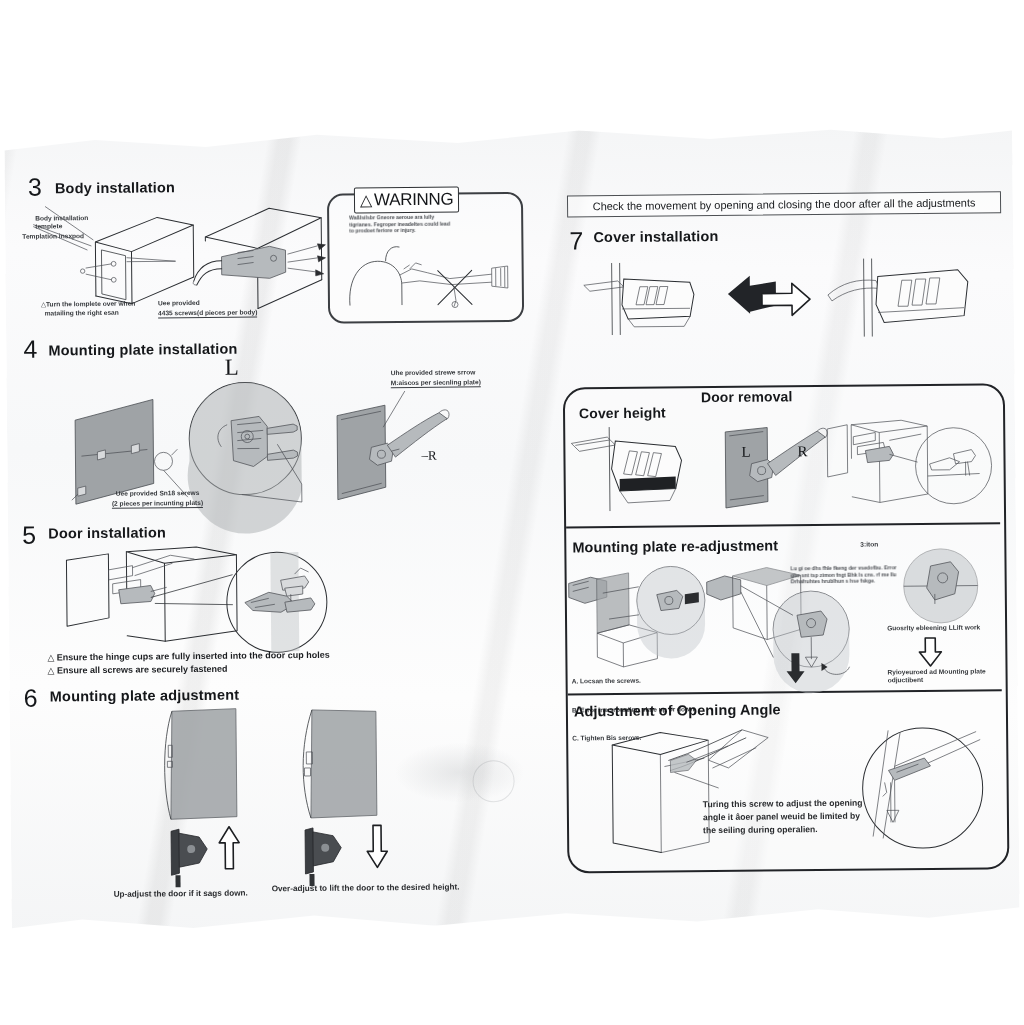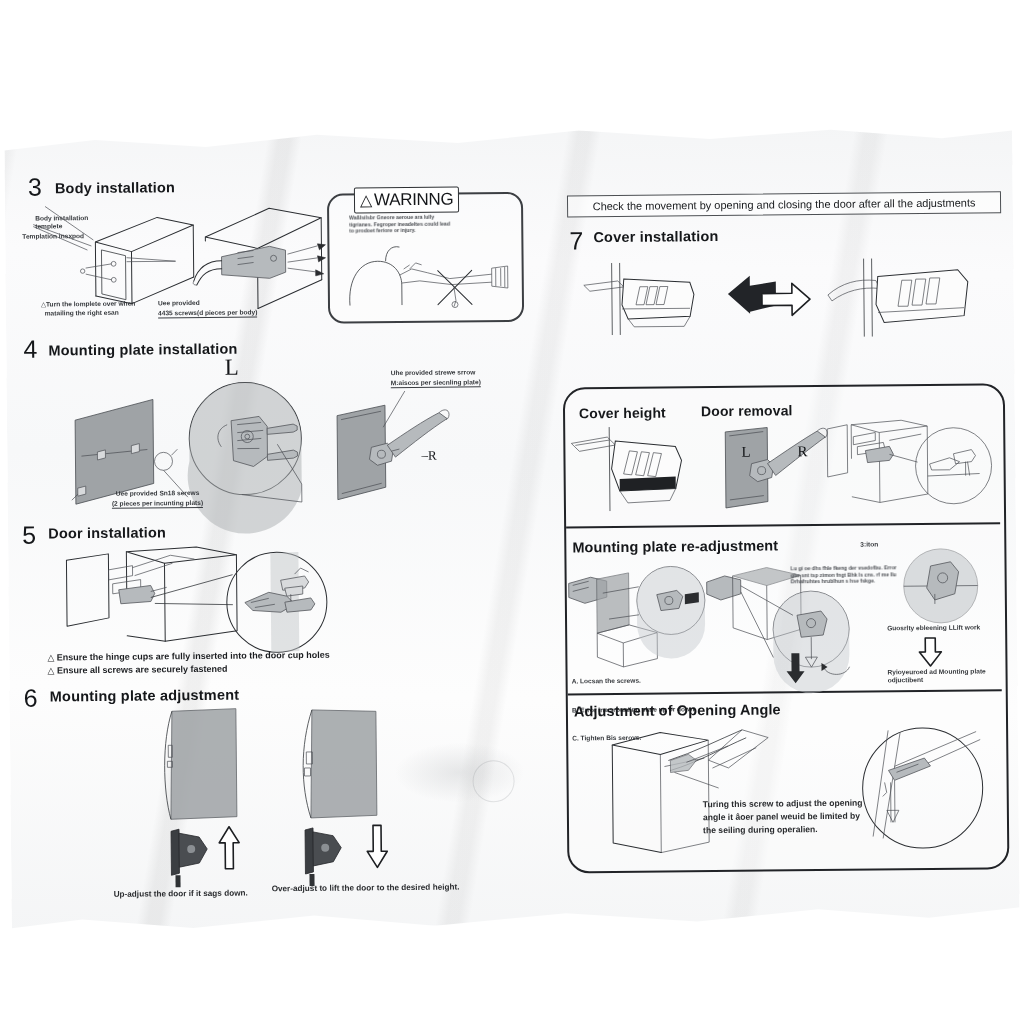--- a/index.html
+++ b/index.html
@@ -338,21 +338,21 @@
       <path class="lnthin" d="M102 20 L112 20 L108 46 L98 46 Z"></path>
       <path class="lnthin" d="M50 54 L136 50"></path>
     </svg>
   </div>
 
   <div class="bigpanel" style="left:564px;top:388px;width:438px;height:482px;"></div>
   <div class="hdiv" style="left:566px;top:527px;width:434px;"></div>
   <div class="hdiv" style="left:566px;top:694px;width:434px;"></div>
 
   <div class="lbl secttitle" style="left:580px;top:406px;">Cover height</div>
-  <div class="lbl secttitle" style="left:702px;top:405px;">Door removal</div>
+  <div class="lbl secttitle" style="left:702px;top:391px;">Door removal</div>
 
   <div class="svgwrap" style="left:572px;top:428px;">
     <svg width="124" height="86" viewBox="0 0 124 86">
       <path class="ln2" d="M38 0 L38 84"></path>
       <path class="lnthin" d="M0 16 L36 10 L44 18 L8 24 Z"></path>
       <path class="lnthin" d="M4 18 L38 13"></path>
       <path class="fillwhite" d="M44 14 L104 20 L110 34 L104 62 L48 64 L40 42 Z" fill="#fbfbfb"></path>
       <path class="lnthin" d="M58 24 L66 25 L60 48 L52 47 Z"></path>
       <path class="lnthin" d="M70 25 L78 26 L72 49 L64 48 Z"></path>
       <path class="lnthin" d="M82 26 L90 27 L84 50 L76 49 Z"></path>

